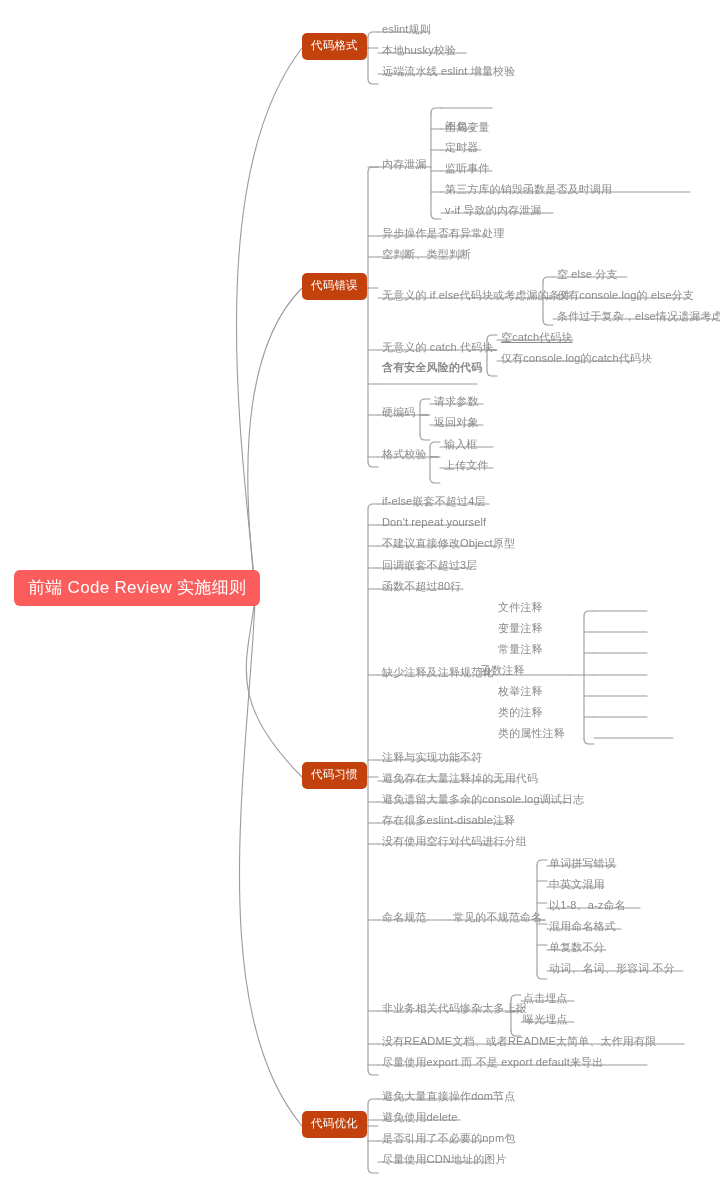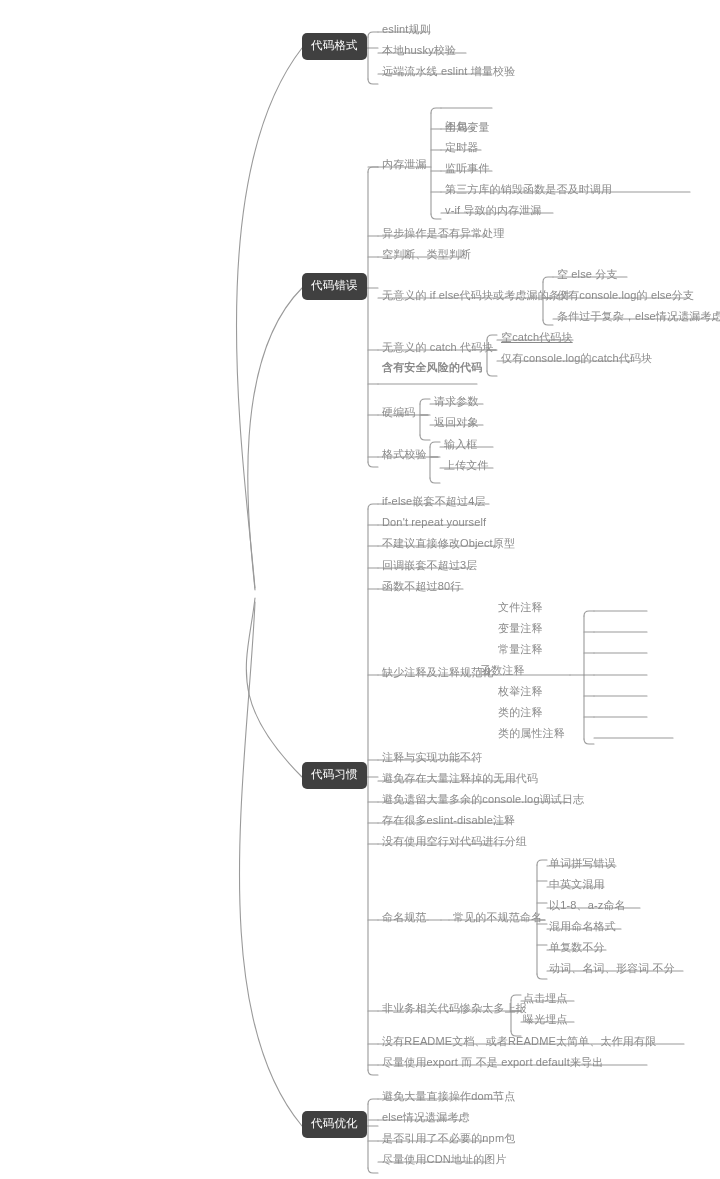--- a/index.html
+++ b/index.html
@@ -37,21 +37,21 @@
     background: #FB5C5C;
     color: #ffffff;
     font-size: 17px;
     border-radius: 6px;
     padding: 9px 14px 10px 14px;
     letter-spacing: 0.3px;
     line-height: 1;
   }
   
   .branch {
-    background: #404040;
+    background: #c2410c;
     color: #ffffff;
     font-size: 11.5px;
     border-radius: 5px;
     padding: 7px 9px 8px 9px;
     line-height: 1;
     letter-spacing: 0.2px;
   }
   
   .leaf {
     color: #8a8a8a;
@@ -241,20 +241,21 @@
       <path d="M 368 1126 L 378 1126"></path>
       <path d="M 368 1120 L 378 1120"></path>
       <path d="M 368 1141 L 378 1141"></path>
       <path d="M 378 1099 L 503 1099"></path>
       <path d="M 378 1120 L 460 1120"></path>
       <path d="M 378 1141 L 487 1141"></path>
       <path d="M 378 1162 L 487 1162"></path>
     </g>
   </svg>
 
+  <div class="node root" id="root-node" style="left:14px; top:570px;">前端 Code Review 实施细则</div>
 
   <div id="nodes-host">
       <div class="node branch" style="left: 302px; top: 33px;">代码格式</div>
       <div class="node leaf" style="left: 378px; top: 22px;">eslint规则</div>
       <div class="node leaf" style="left: 378px; top: 43px;">本地husky校验</div>
       <div class="node leaf" style="left: 378px; top: 64px;">远端流水线 eslint 增量校验</div>
       <div class="node branch" style="left: 302px; top: 273px;">代码错误</div>
       <div class="node leaf" style="left: 378px; top: 157px;">内存泄漏</div>
       <div class="node leaf" style="left: 441px; top: 98px; margin-top: 22px;">全局变量</div>
       <div class="node leaf" style="left: 441px; top: 119px;">闭包</div>
@@ -305,18 +306,18 @@
       <div class="node leaf" style="left: 545px; top: 919px;">混用命名格式</div>
       <div class="node leaf" style="left: 545px; top: 940px;">单复数不分</div>
       <div class="node leaf" style="left: 545px; top: 961px;">动词、名词、形容词 不分</div>
       <div class="node leaf" style="left: 378px; top: 1001px;">非业务相关代码惨杂太多上报</div>
       <div class="node leaf" style="left: 519px; top: 991px;">点击埋点</div>
       <div class="node leaf" style="left: 519px; top: 1012px;">曝光埋点</div>
       <div class="node leaf" style="left: 378px; top: 1034px;">没有README文档、或者README太简单、太作用有限</div>
       <div class="node leaf" style="left: 378px; top: 1055px;">尽量使用export 而 不是 export default来导出</div>
       <div class="node branch" style="left: 302px; top: 1111px;">代码优化</div>
       <div class="node leaf" style="left: 378px; top: 1089px;">避免大量直接操作dom节点</div>
-      <div class="node leaf" style="left: 378px; top: 1110px;">else情况遗漏考虑</div>
+      <div class="node leaf" style="left: 378px; top: 1110px;">避免使用delete</div>
       <div class="node leaf" style="left: 378px; top: 1131px;">是否引用了不必要的npm包</div>
       <div class="node leaf" style="left: 378px; top: 1152px;">尽量使用CDN地址的图片</div>
     </div>
 
 </div>
 
 </body></html>

